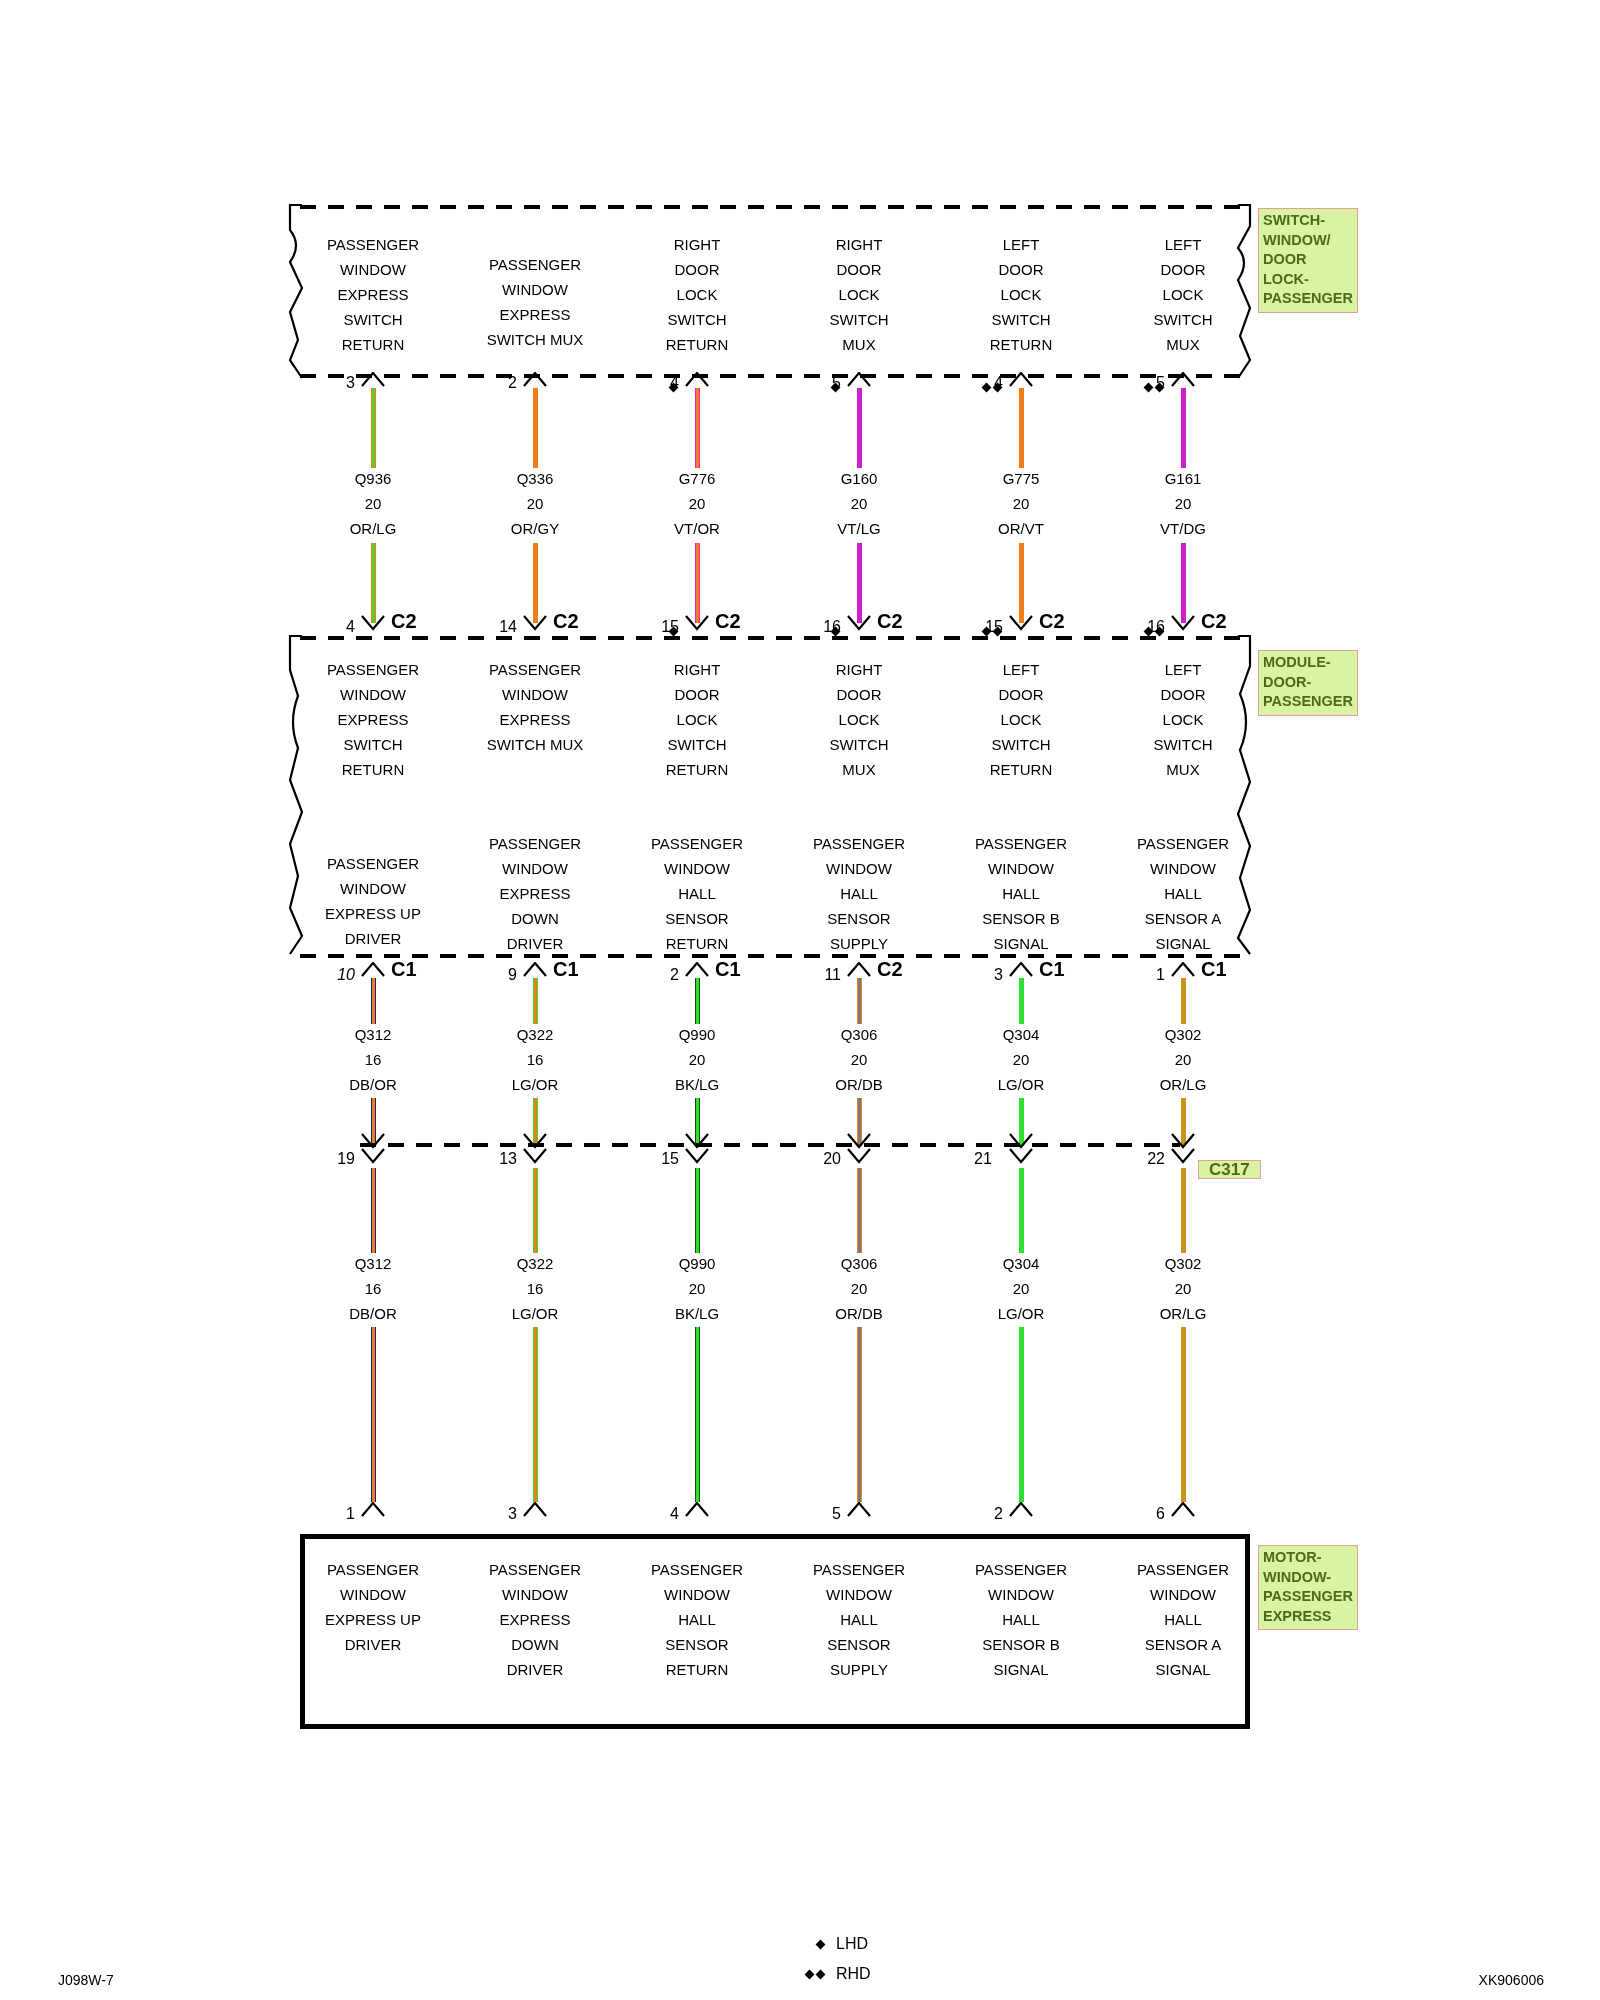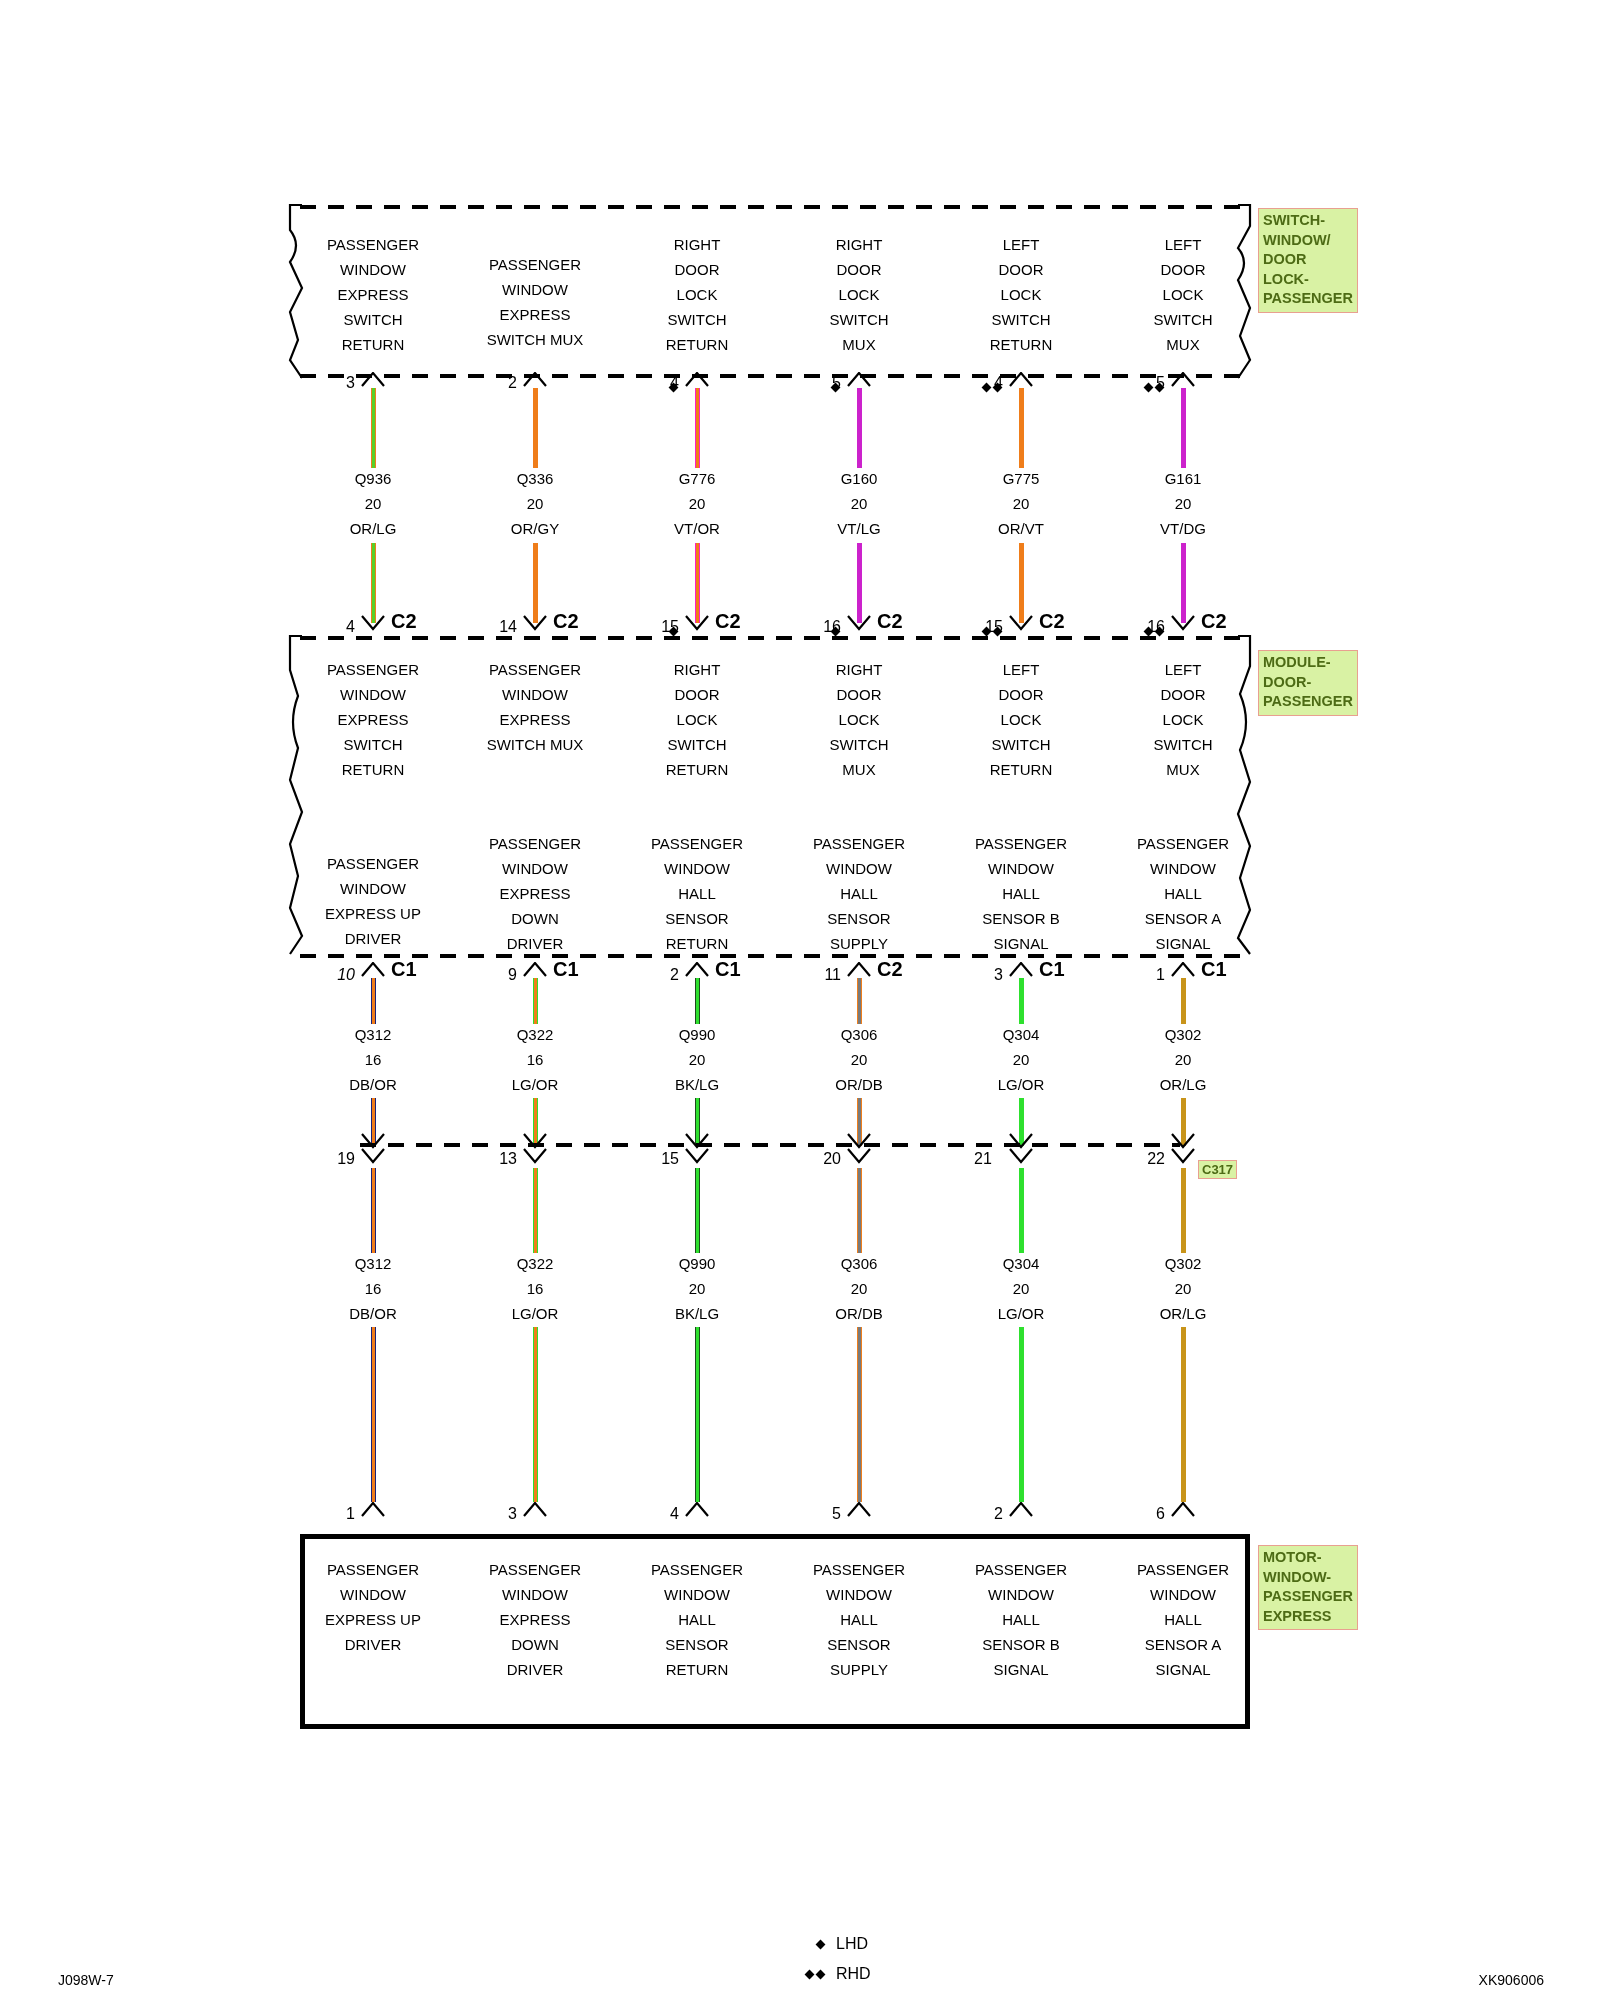--- a/index.html
+++ b/index.html
@@ -39,21 +39,21 @@
   .pinnum{position:absolute;font-size:16px;text-align:right;width:40px;}
   .conlabel{position:absolute;font-size:20px;font-weight:bold;}
   .vee{position:absolute;}
 
   
   .callout{
     position:absolute;background:#d9f2a4;border:1px solid #e8a090;
     color:#4d6b15;font-weight:bold;font-size:14.5px;line-height:19.5px;
     padding:2px 4px 3px 4px;white-space:nowrap;
   }
-  .callout.small{font-size:13px;line-height:15px;padding:1px 3px;}
+  .callout.small{font-size:17px;line-height:15px;padding:1px 10px;}
 
   
   .legend{position:absolute;font-size:16px;}
   .dia{display:inline-block;width:7px;height:7px;background:#000;transform:rotate(45deg);vertical-align:middle;margin-right:4px;}
 </style>
 </head>
 <body>
 
 <div class="page">
 

